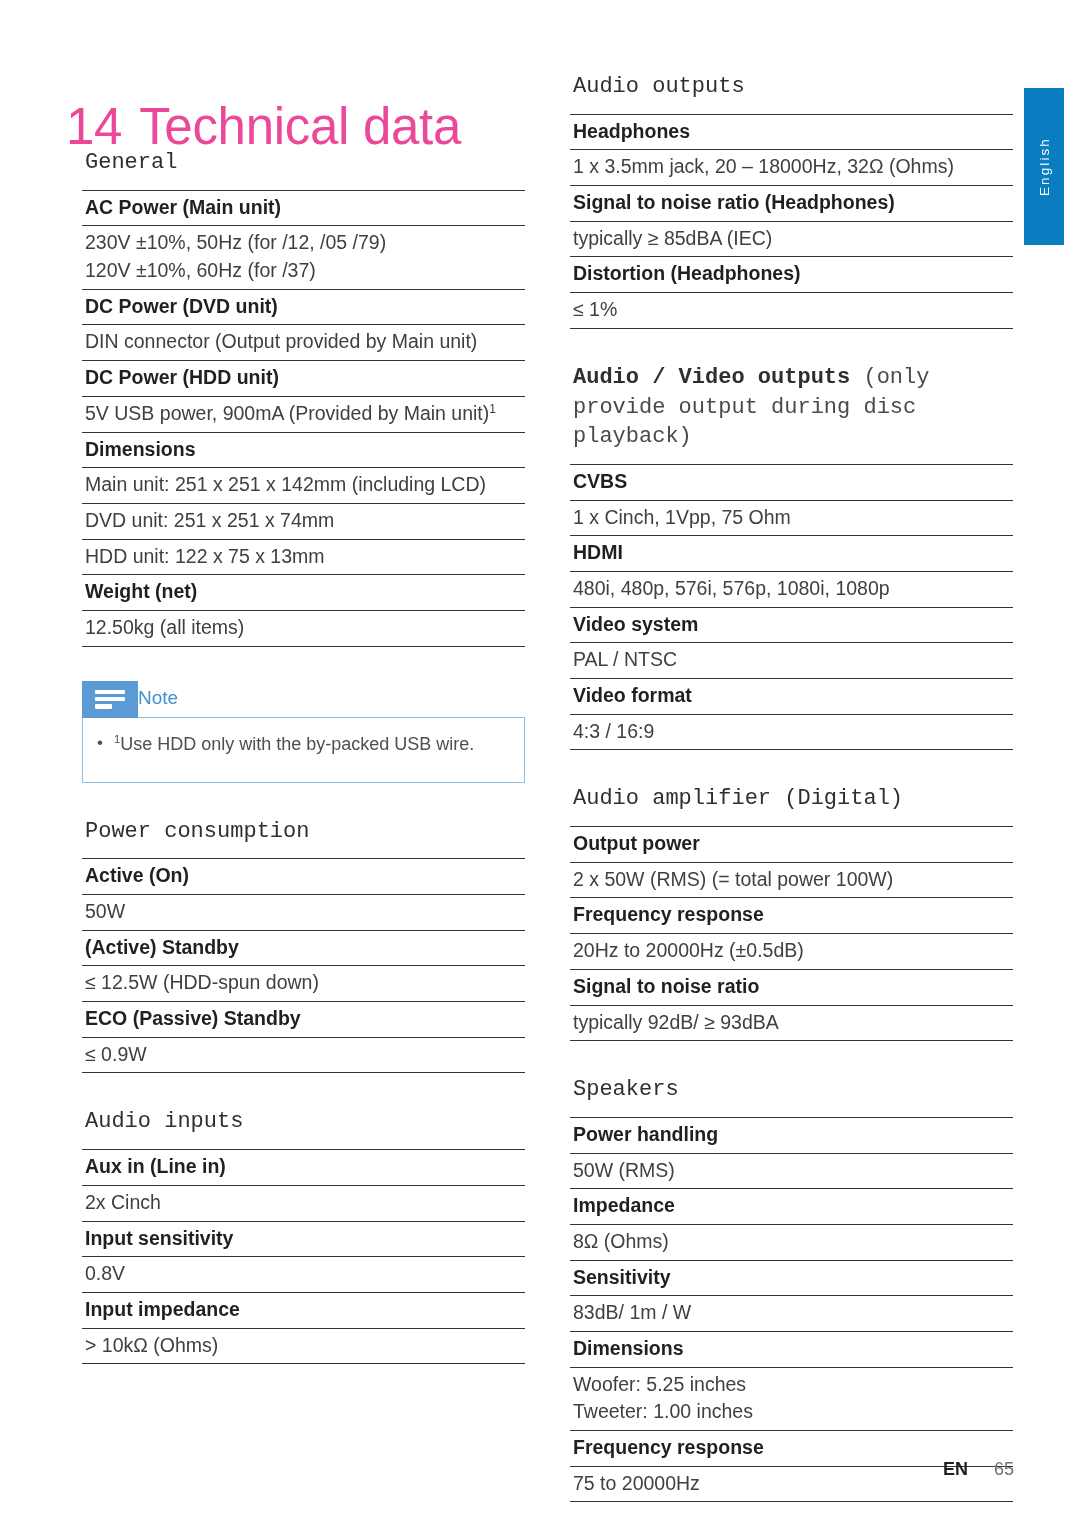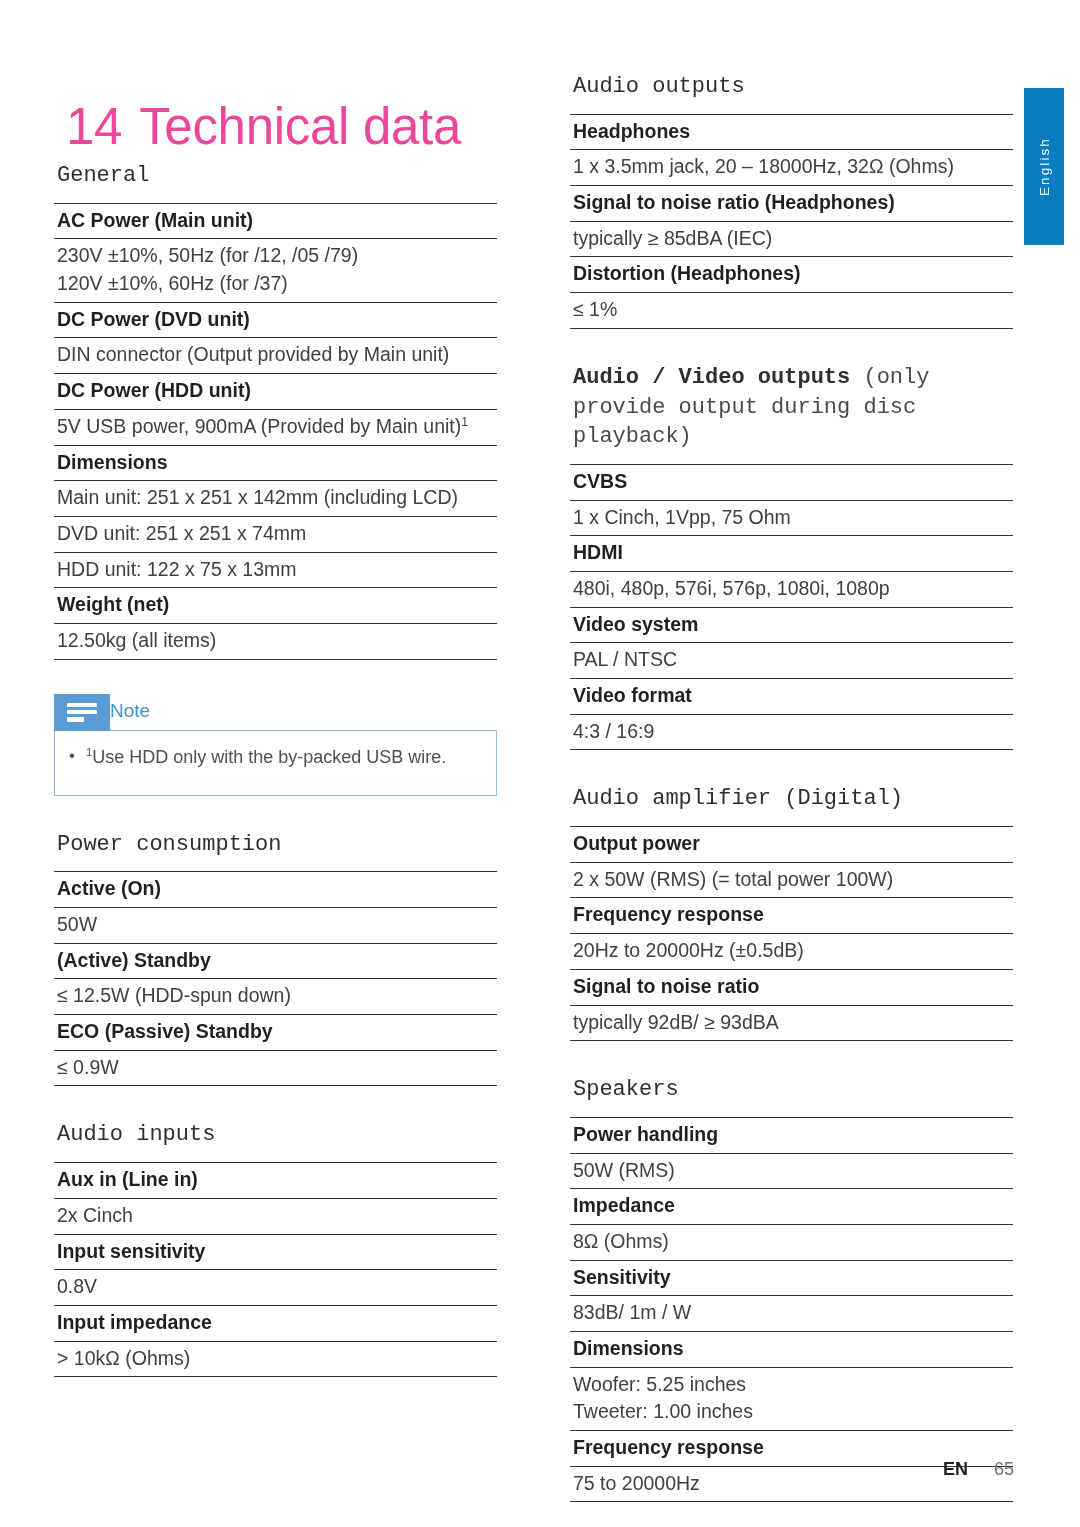--- a/index.html
+++ b/index.html
@@ -62,21 +62,21 @@
     white-space: nowrap;
   }
   .title .num { margin-right: 17px; }
 
   
   .col {
     position: absolute;
     top: 0;
     width: 443px;
   }
-  .col-left  { left: 54px; margin-top: 13px; }
+  .col-left  { left: 82px; }
   .col-right { left: 570px; }
 
   .col-inner { position: relative; }
 
   
   .section-label {
     font-size: 22px;
     font-weight: 400;
     color: #2f2f2f;
     line-height: 1.35;

